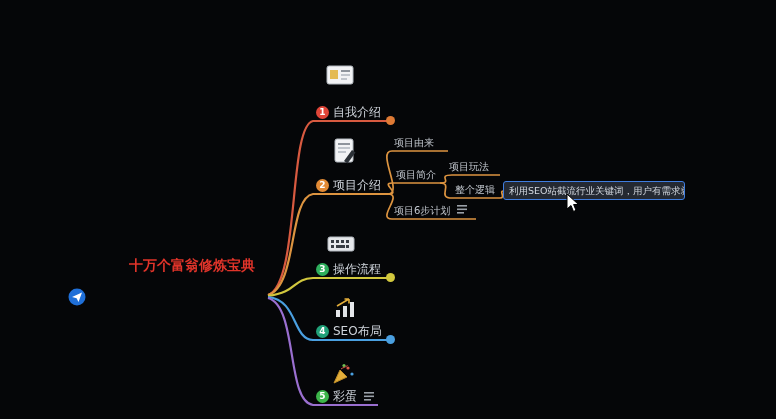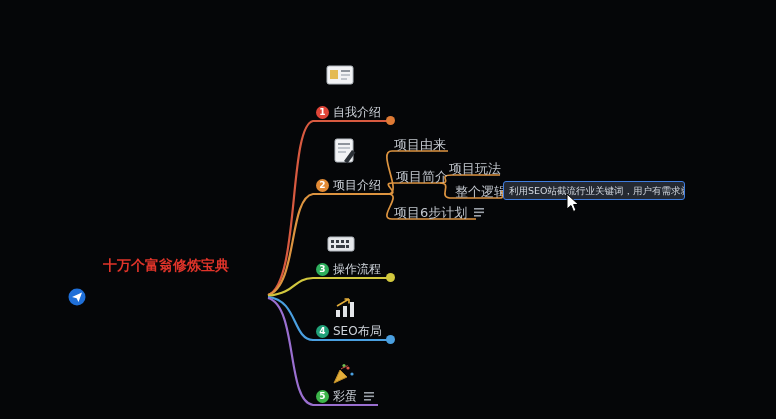--- a/index.html
+++ b/index.html
@@ -3,31 +3,31 @@
 <meta charset="utf-8">
 <style>
   html,body{margin:0;padding:0;background:#000;}
   .canvas{
     position:relative;width:776px;height:419px;overflow:hidden;
     background:#050608;
     font-family:"DejaVu Sans",sans-serif;
   }
   svg.links{position:absolute;left:0;top:0;pointer-events:none;}
   .central{
-    position:absolute;left:74px;top:255px;width:184px;
+    position:absolute;left:100px;top:255px;width:184px;
     text-align:center;color:#e0342a;font-size:14px;font-weight:700;line-height:20px;
     cursor:default;
   }
   .center-badge{position:absolute;left:68px;top:288px;width:18px;height:18px;}
   .node{
     position:absolute;display:flex;align-items:center;gap:4px;
     color:#ced3da;font-size:12px;white-space:nowrap;
   }
   .sub{
-    position:absolute;color:#c2c7ce;font-size:13px;white-space:nowrap;
+    position:absolute;color:#c2c7ce;font-size:10px;white-space:nowrap;
   }
   .prio{
     width:13px;height:13px;border-radius:50%;flex:0 0 13px;
     color:#fff;font-size:9px;line-height:13px;text-align:center;font-weight:700;
   }
   .p1{background:#e04538;} .p2{background:#e28a35;} .p3{background:#2eae5c;}
   .p4{background:#21a179;} .p5{background:#3cb54a;}
   .sticker{position:absolute;}
   .dot{position:absolute;width:9px;height:9px;border-radius:50%;}
   .dot-1{left:386px;top:116px;background:#de7a35;}

